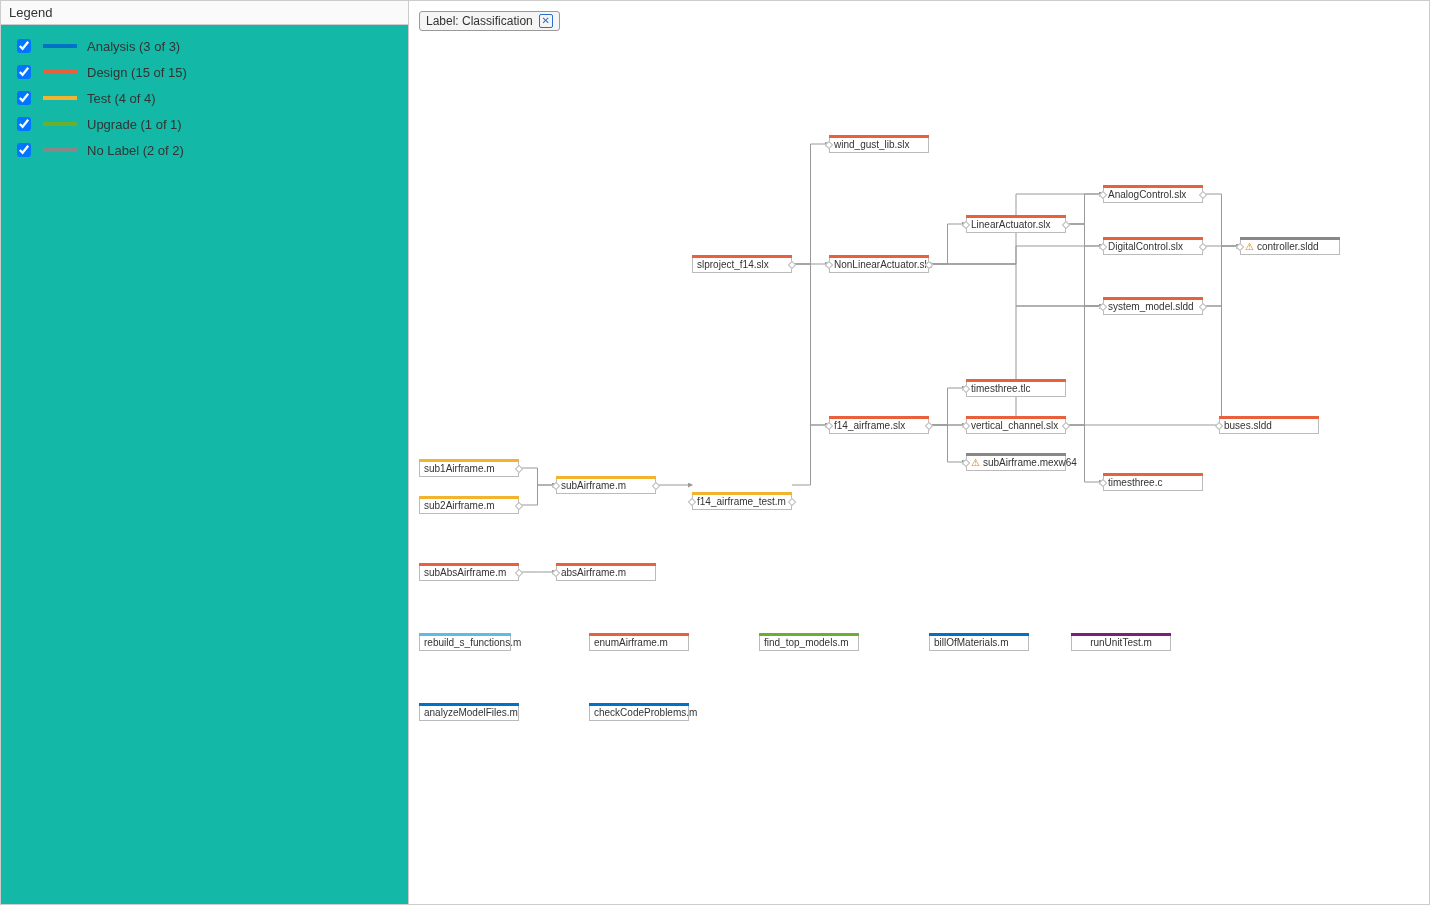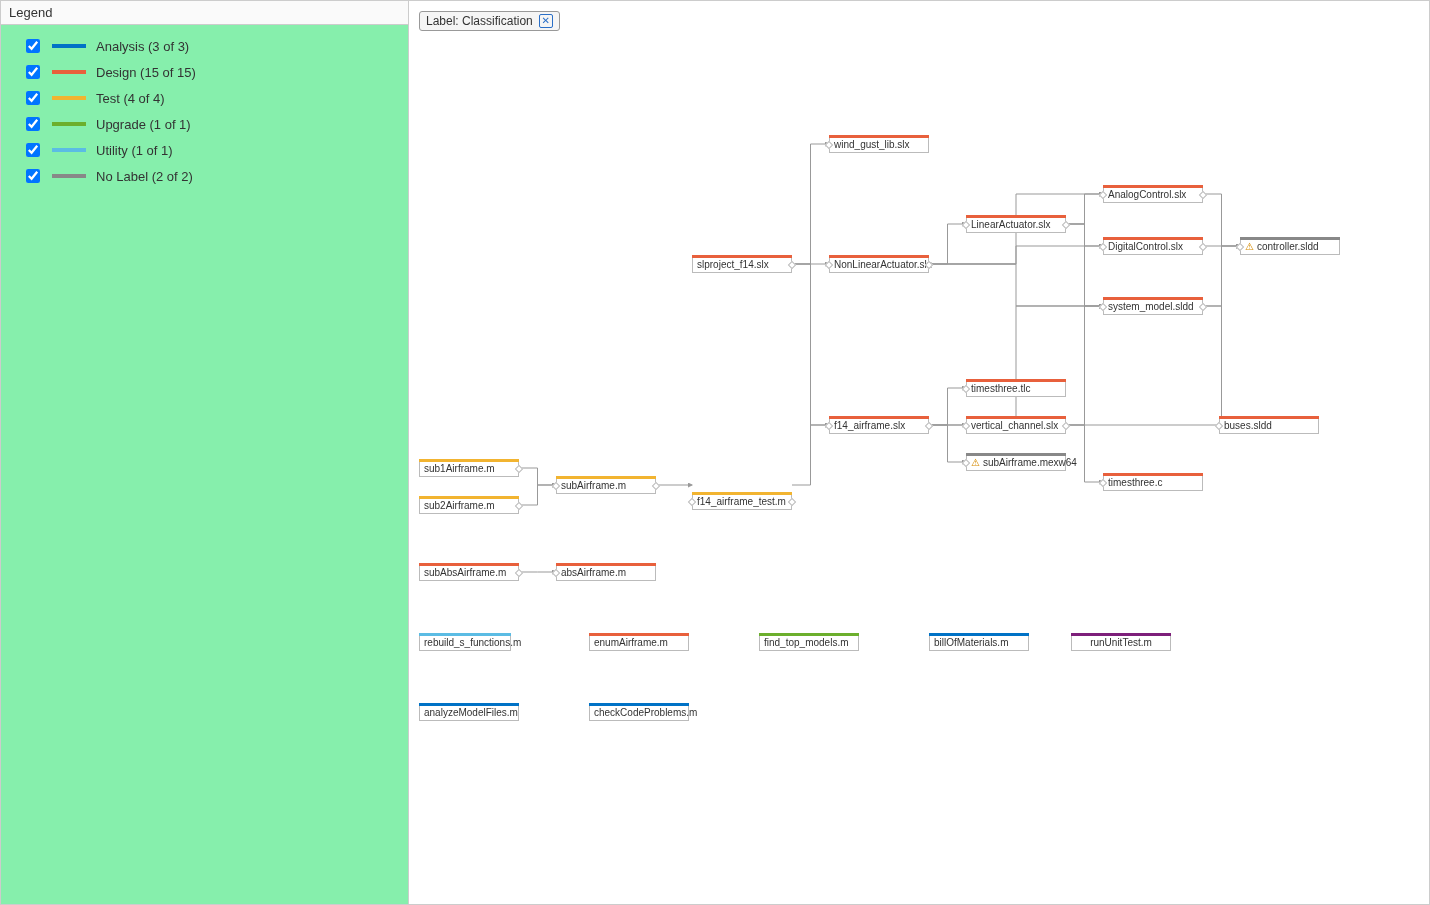--- a/index.html
+++ b/index.html
@@ -1,21 +1,21 @@
 <!DOCTYPE html>
 <html><head>
 <meta charset="utf-8">
 <style>
   * { box-sizing: border-box; margin: 0; padding: 0; }
   body { font-family: Arial, Helvetica, sans-serif; font-size: 12px; color: #333; background: #fff; }
   .app { display: flex; width: 1430px; height: 905px; border: 1px solid #ccc; }
-  .legend-panel { width: 408px; border-right: 1px solid #ccc; background: #86efac; }
+  .legend-panel { width: 408px; border-right: 1px solid #ccc; background: #14b8a6; }
   .legend-header { padding: 4px 8px; border-bottom: 1px solid #ccc; font-size: 13px; background: #fafafa; }
   .legend-body { padding: 8px 0; }
-  .legend-row { display: flex; align-items: center; height: 26px; padding: 0 25px; }
+  .legend-row { display: flex; align-items: center; height: 26px; padding: 0 16px; }
   .legend-row input[type=checkbox] { width: 14px; height: 14px; margin-right: 12px; flex-shrink: 0; }
   .legend-swatch { width: 34px; height: 4px; margin-right: 10px; flex-shrink: 0; }
   .legend-label { font-size: 13px; }
   .canvas { position: relative; flex: 1; background: #fff; overflow: hidden; }
   .view-chip { position: absolute; left: 10px; top: 10px; display: inline-flex; align-items: center; gap: 6px; padding: 2px 6px; border: 1px solid #999; border-radius: 3px; background: #f5f5f5; font-size: 12px; }
   .view-chip .close { display: inline-flex; align-items: center; justify-content: center; width: 14px; height: 14px; border: 1px solid #2a6fc7; color: #2a6fc7; font-size: 10px; border-radius: 2px; cursor: pointer; line-height: 1; }
   .node { position: absolute; background: #fff; border: 1px solid #bbb; font-size: 10px; display: flex; align-items: center; padding: 0 4px; white-space: nowrap; }
   .node .bar { position: absolute; left: -1px; right: -1px; top: -1px; height: 3px; }
   .node .warn { color: #d58a00; margin-right: 3px; font-size: 10px; }
   .port { position: absolute; width: 6px; height: 6px; background: #fff; border: 1px solid #bbb; transform: rotate(45deg); }
@@ -42,25 +42,20 @@
         </div>
         <div class="legend-row">
           <input type="checkbox" checked="" style="">
           <div class="legend-swatch" style="background: rgb(242, 180, 48);"></div>
           <span class="legend-label">Test (4 of 4)</span>
         </div>
         <div class="legend-row">
           <input type="checkbox" checked="" style="">
           <div class="legend-swatch" style="background: rgb(108, 175, 45);"></div>
           <span class="legend-label">Upgrade (1 of 1)</span>
-        </div>
-        <div class="legend-row">
-          <input type="checkbox" checked="" style="">
-          <div class="legend-swatch" style="background: rgb(91, 188, 228);"></div>
-          <span class="legend-label">Utility (1 of 1)</span>
         </div>
         <div class="legend-row">
           <input type="checkbox" checked="" style="">
           <div class="legend-swatch" style="background: rgb(136, 136, 136);"></div>
           <span class="legend-label">No Label (2 of 2)</span>
         </div>
       </div>
   </div>
   <div class="canvas" id="canvas">
     <div class="view-chip">

